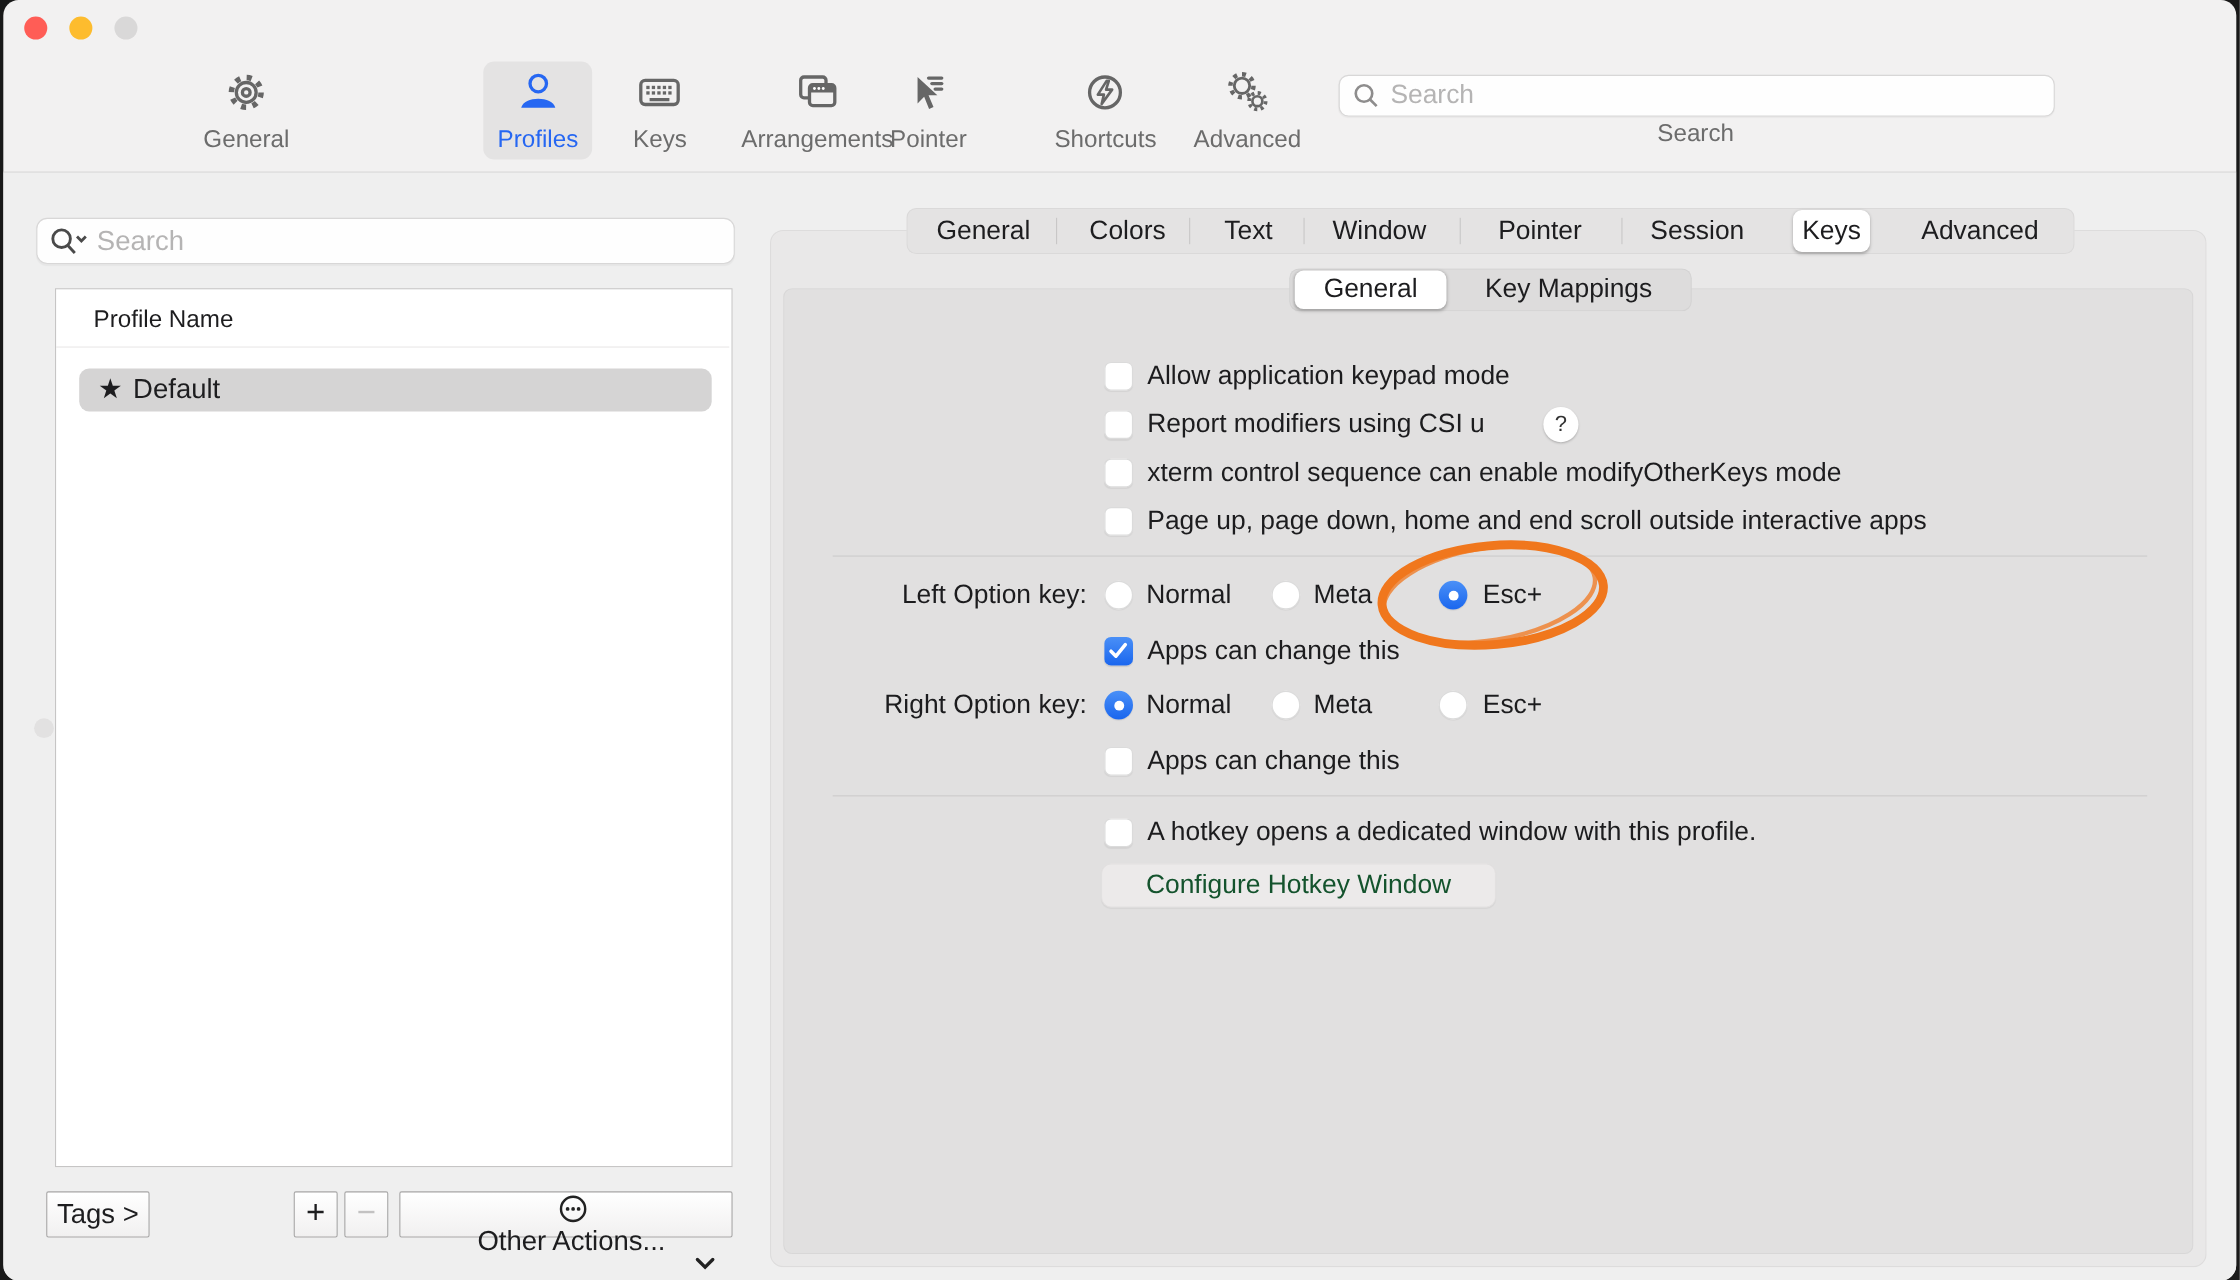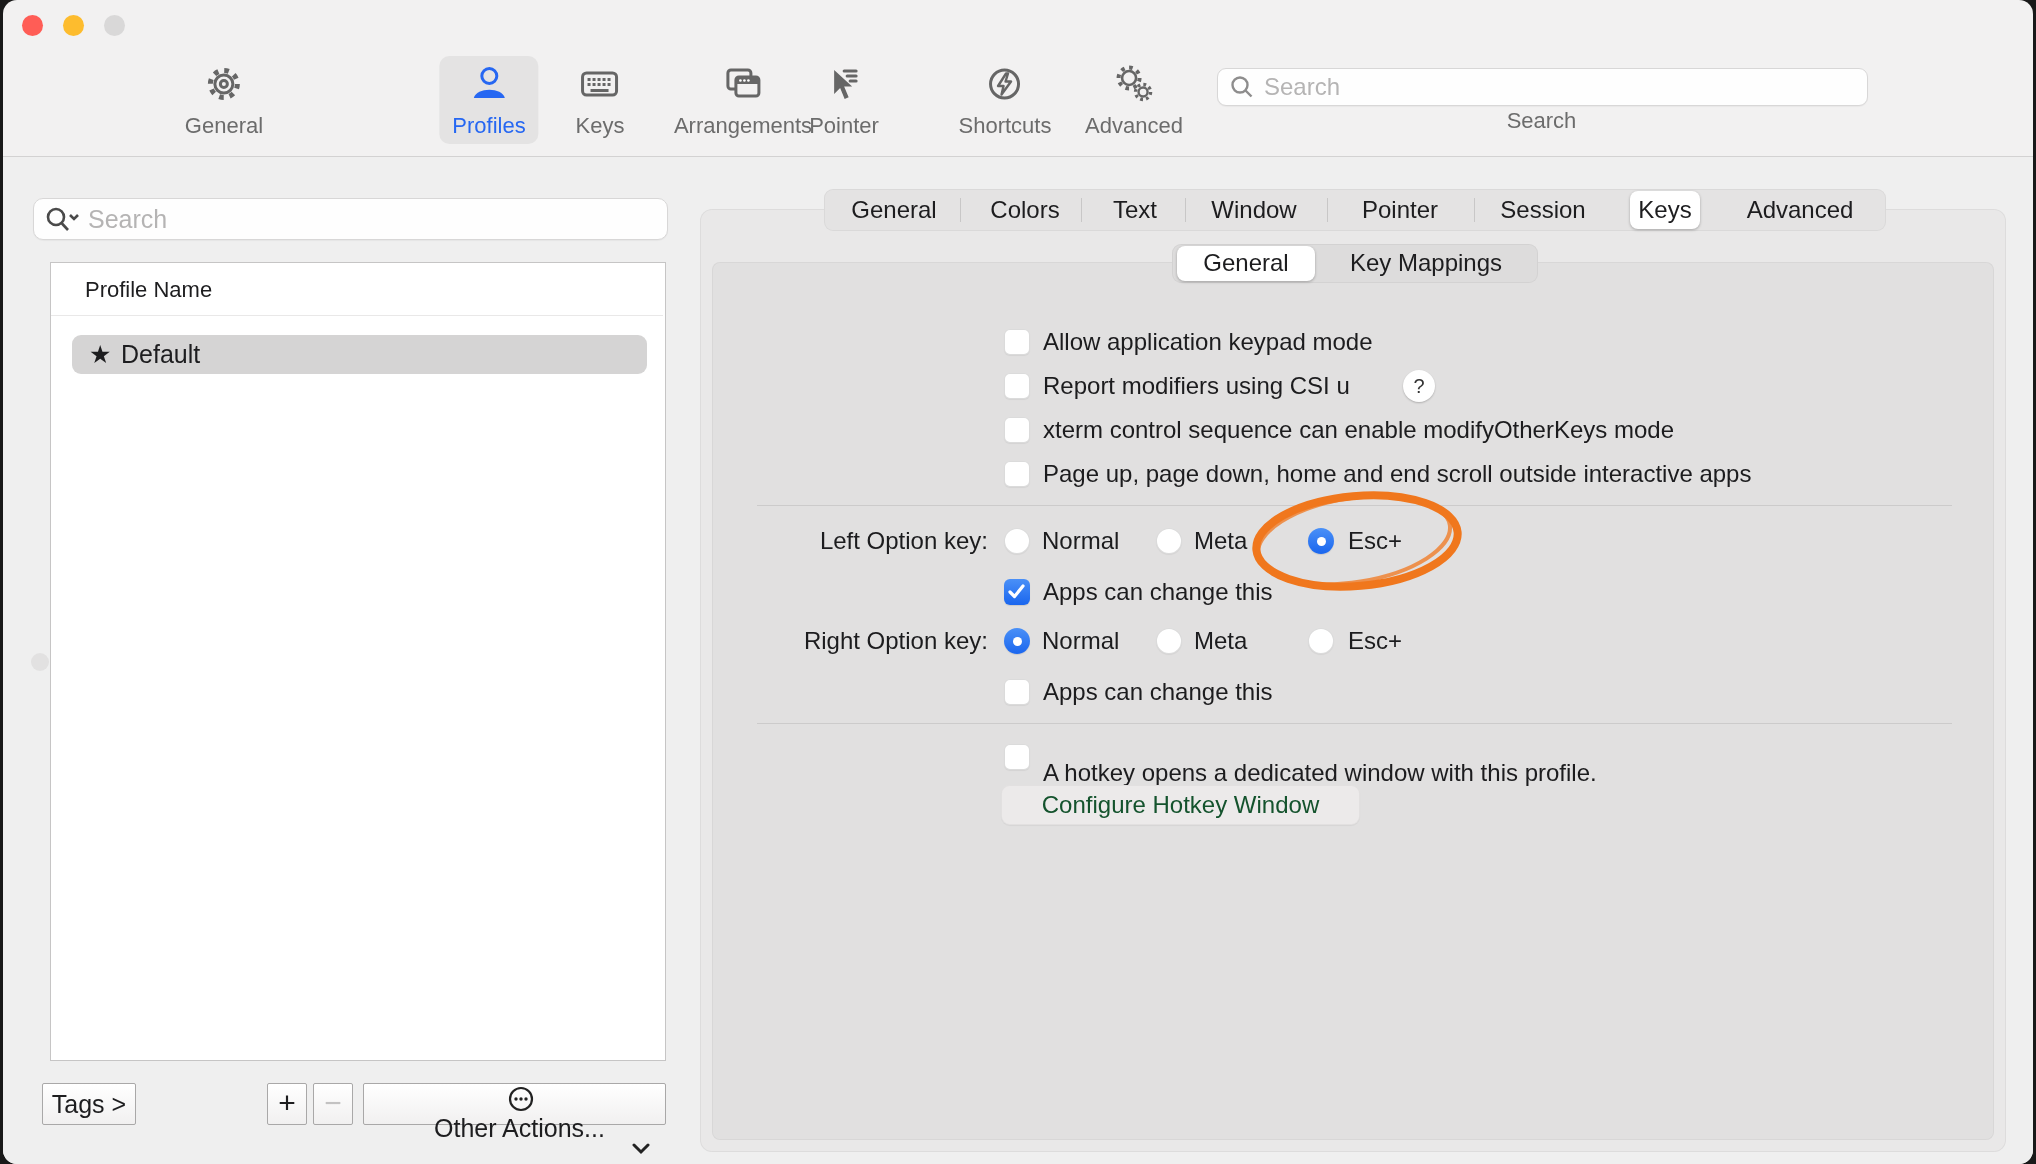--- a/index.html
+++ b/index.html
@@ -249,21 +249,21 @@
   <div class="abs cblbl" style="left:1191px;top:626px;">Meta</div>
   <div class="abs radio" style="left:1305px;top:628px;"></div>
   <div class="abs cblbl" style="left:1345px;top:626px;">Esc+</div>
 
   <div class="abs checkbox" style="left:1001px;top:679px;"></div>
   <div class="abs cblbl" style="left:1040px;top:677px;">Apps can change this</div>
 
   <div class="abs divline" style="left:754px;top:723px;width:1195px;"></div>
 
   <div class="abs checkbox" style="left:1001px;top:744px;"></div>
-  <div class="abs cblbl" style="left:1040px;top:742px;margin-top:16px;">A hotkey opens a dedicated window with this profile.</div>
+  <div class="abs cblbl" style="left:1040px;top:742px;">A hotkey opens a dedicated window with this profile.</div>
   <div class="abs disbtn" style="left:998px;top:785px;width:359px;height:40px;">Configure Hotkey Window</div>
 
   <svg class="abs" style="left:1225px;top:478px;" width="270" height="130" viewBox="0 0 270 130">
     <ellipse cx="129" cy="63" rx="101" ry="45" fill="none" stroke="#f0771d" stroke-width="8" transform="rotate(-5 129 63)"></ellipse>
     <ellipse cx="126" cy="62" rx="97" ry="42" fill="none" stroke="#f0771d" stroke-width="4" opacity="0.75" transform="rotate(-9 126 62)"></ellipse>
   </svg>
 
 </div>
 </div>
 

